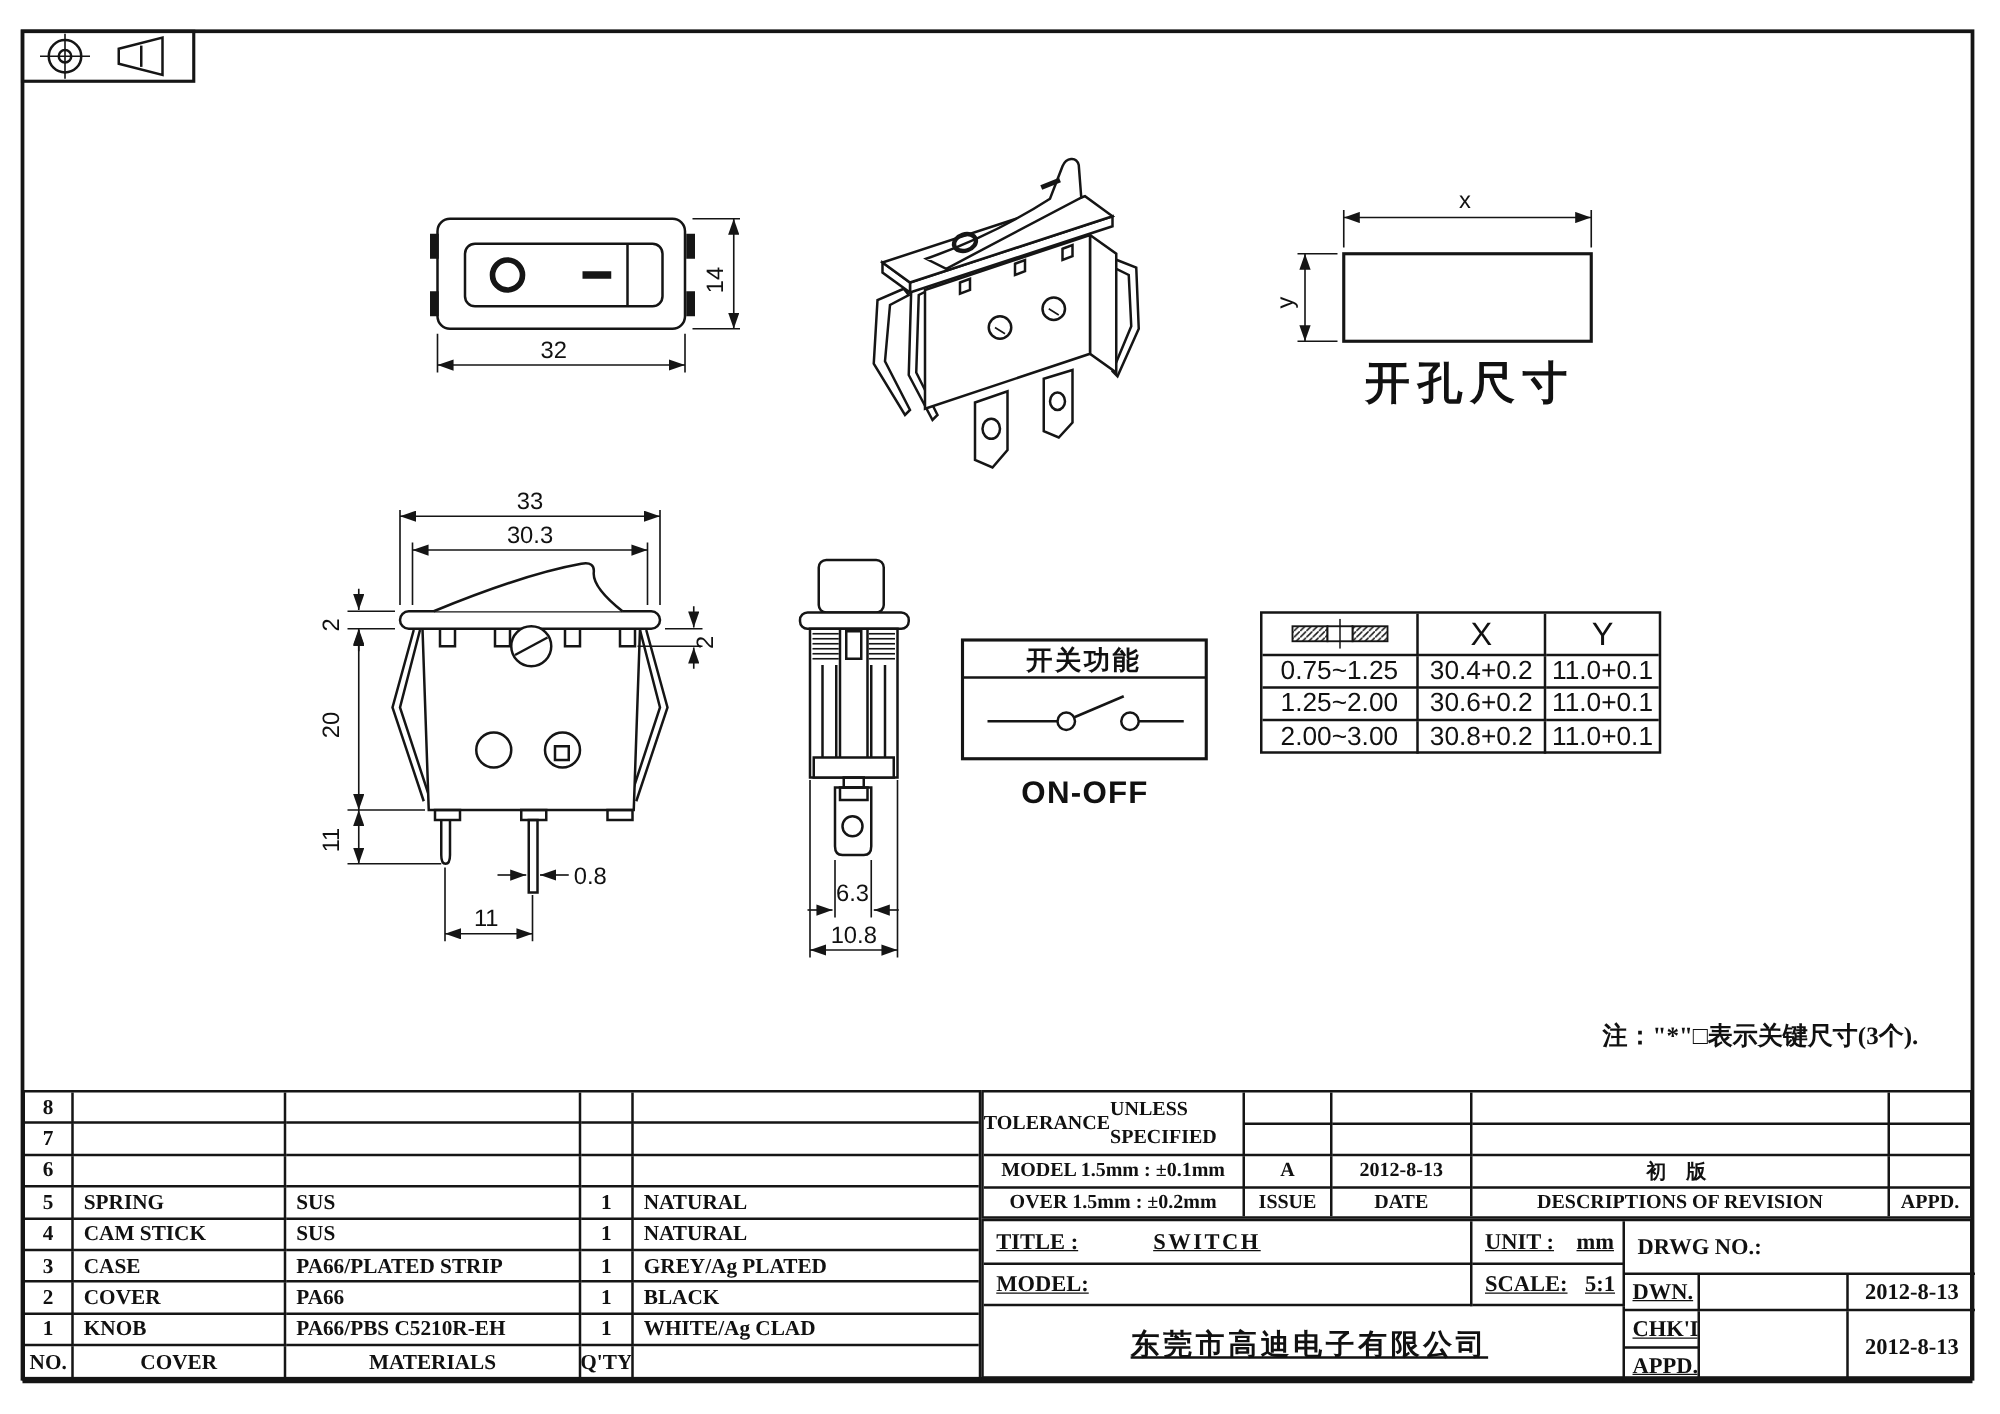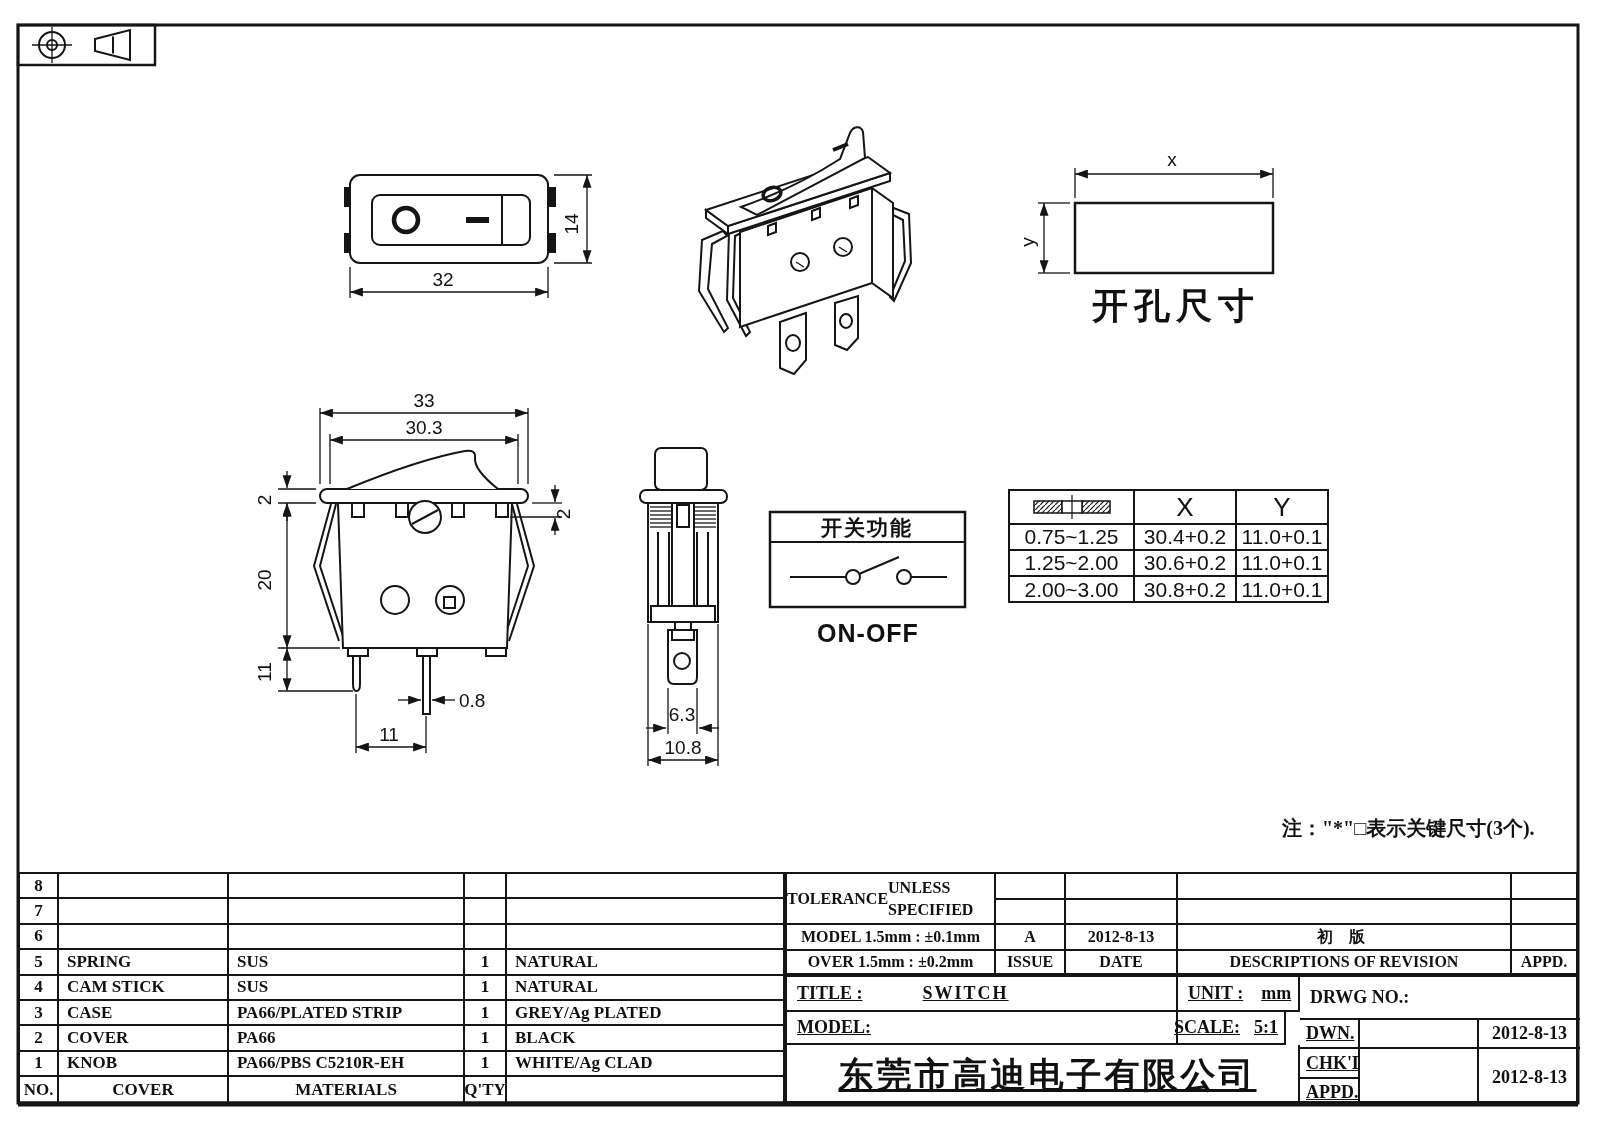--- a/index.html
+++ b/index.html
@@ -19,21 +19,21 @@
               grid-template-rows:repeat(8,25.4px) 1fr;font-size:17px;}
   .rev-grid{display:grid;grid-template-columns:209px 70px 112px 334px 1fr;
             grid-template-rows:26px 25px 26px 1fr;font-size:16px;}
   .tol-cell{grid-row:1/3;flex-direction:row;justify-content:space-between;line-height:1.35;font-size:16px;}
   .xy-grid{display:grid;grid-template-columns:125px 102px 90px;grid-template-rows:34px 26px 26px 26px;
            font-size:21px;}
   .xy-head{font-size:26px;}
   .titleblk .tb{position:absolute;box-sizing:border-box;display:flex;align-items:center;
                 padding-left:10px;overflow:hidden;}
   .br{border-right:2px solid #151515;text-decoration:underline;} .bb{border-bottom:2px solid #151515;}
-  .company{font-size:35px;font-weight:bold;letter-spacing:3px;justify-content:center;padding-left:0;}
+  .company{font-size:23px;font-weight:bold;letter-spacing:3px;justify-content:center;padding-left:0;}
   .note{font-size:20px;font-weight:bold;font-family:"Liberation Serif",serif;white-space:nowrap;}
 </style>
 </head>
 <body>
 
 <div class="sheet">
 
   <svg class="abs" width="1600" height="1131" viewBox="0 0 1600 1131" style="left:0;top:0;">
     <defs>
       <marker id="ar" viewBox="0 0 10 7" refX="10" refY="3.5" markerWidth="13" markerHeight="9" markerUnits="userSpaceOnUse" orient="auto-start-reverse">
@@ -345,21 +345,21 @@
     <div class="tb br bb" style="left:391px;top:0;width:122px;height:35px;">
       <span>UNIT :</span>
       <span style="margin-left:18px;">mm</span>
     </div>
     <div class="tb bb" style="left:513px;top:0;width:280px;height:43px;">
       <span>DRWG NO.:</span>
     </div>
     <div class="tb br bb" style="left:0;top:35px;width:391px;height:33px;">
       <span>MODEL:</span>
     </div>
-    <div class="tb br bb" style="left:377px;top:35px;width:122px;height:33px;">
+    <div class="tb br bb" style="left:391px;top:35px;width:122px;height:33px;">
       <span>SCALE:</span>
       <span style="margin-left:14px;">5:1</span>
     </div>
     <div class="tb br company" style="left:0;top:68px;width:513px;height:60px;">东莞市高迪电子有限公司</div>
     <div class="tb br bb" style="left:513px;top:43px;width:60px;height:29px;padding-left:6px;">
       <span>DWN.</span>
     </div>
     <div class="tb br bb" style="left:573px;top:43px;width:119px;height:29px;"></div>
     <div class="tb bb" style="left:692px;top:43px;width:101px;height:29px;justify-content:center;padding-left:0;">
       <span>2012-8-13</span>

